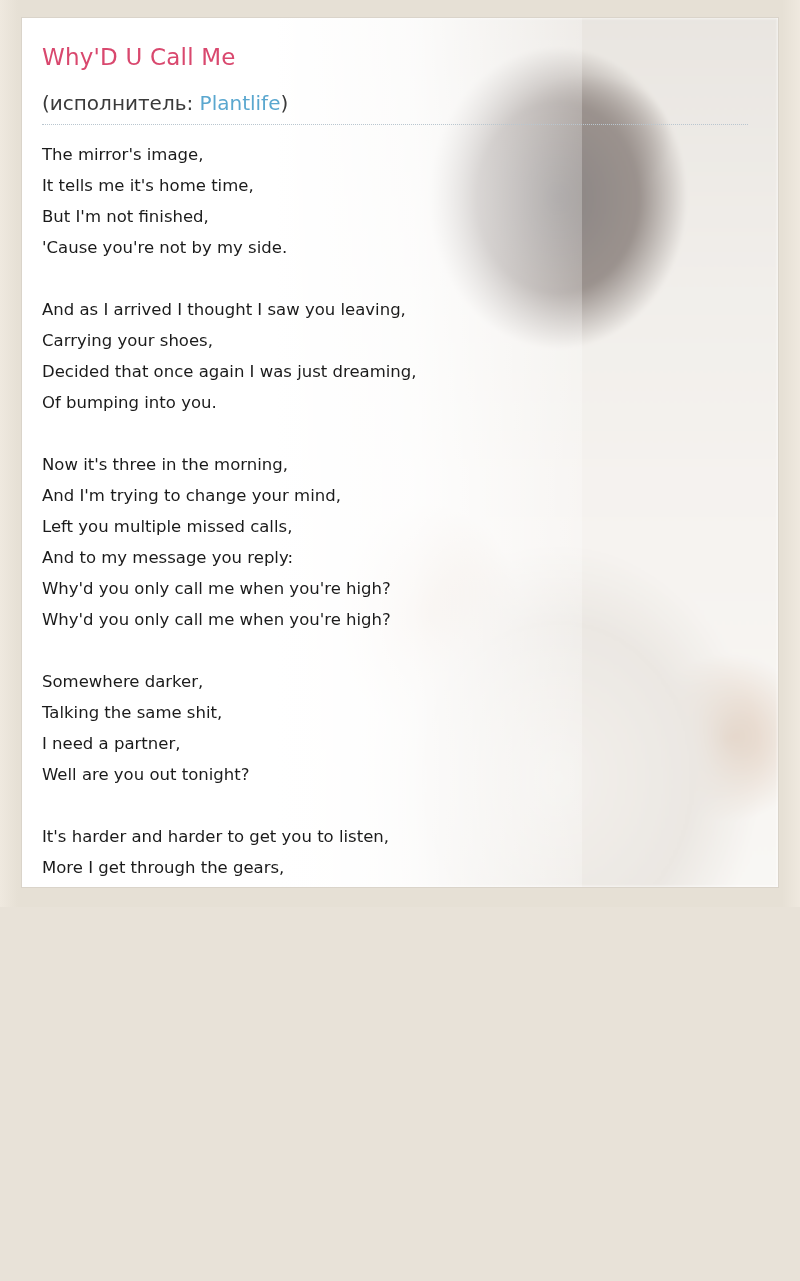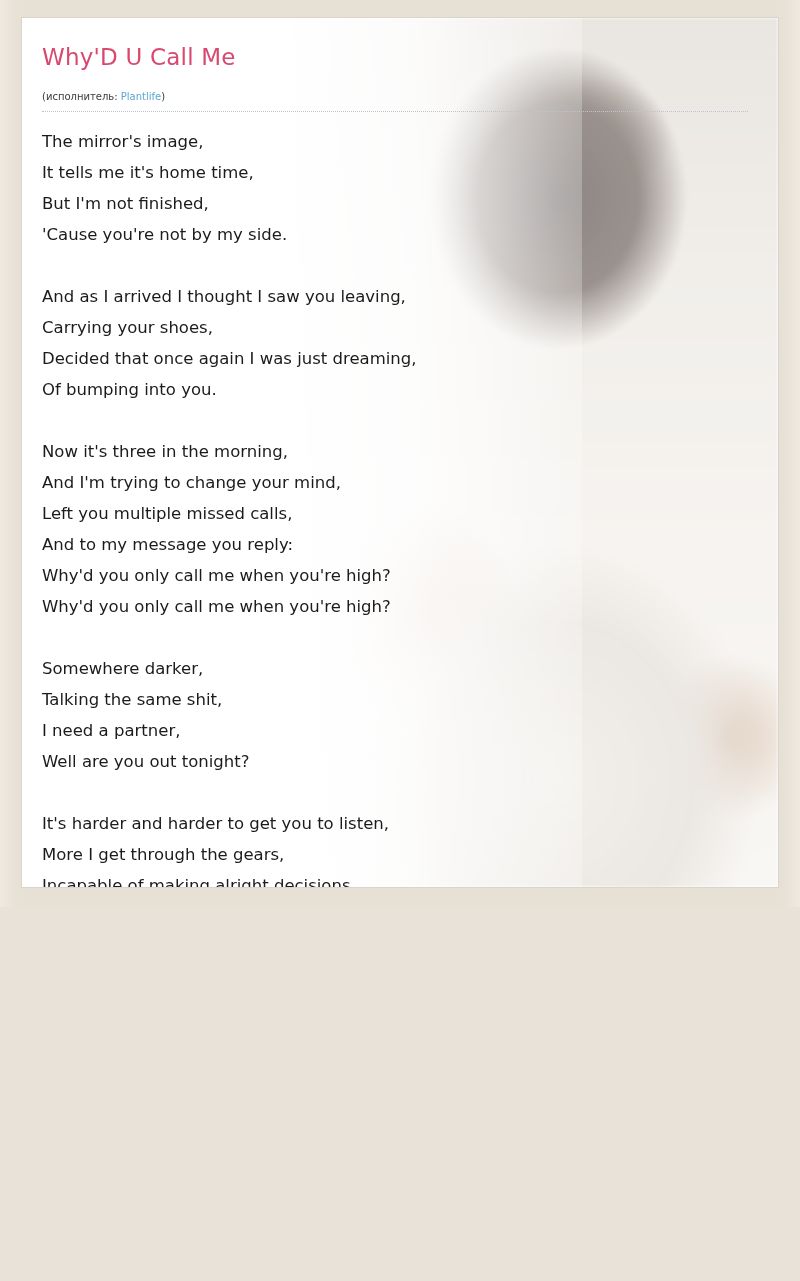--- a/index.html
+++ b/index.html
@@ -62,21 +62,21 @@
   }
   .song-title {
     color: #d9486e;
     font-size: 23px;
     font-weight: normal;
     letter-spacing: 0.2px;
     margin: 0 0 4px 0;
     line-height: 1.2;
   }
   .artist-line {
-    font-size: 10px;
+    font-size: 20px;
     color: #3a3a3a;
     padding-bottom: 9px;
     border-bottom: 1px dotted #b9c6cf;
     margin-bottom: 14px;
     margin-top: 19px;
   }
   .artist-link {
     color: #5aa7cf;
     text-decoration: none;
   }

